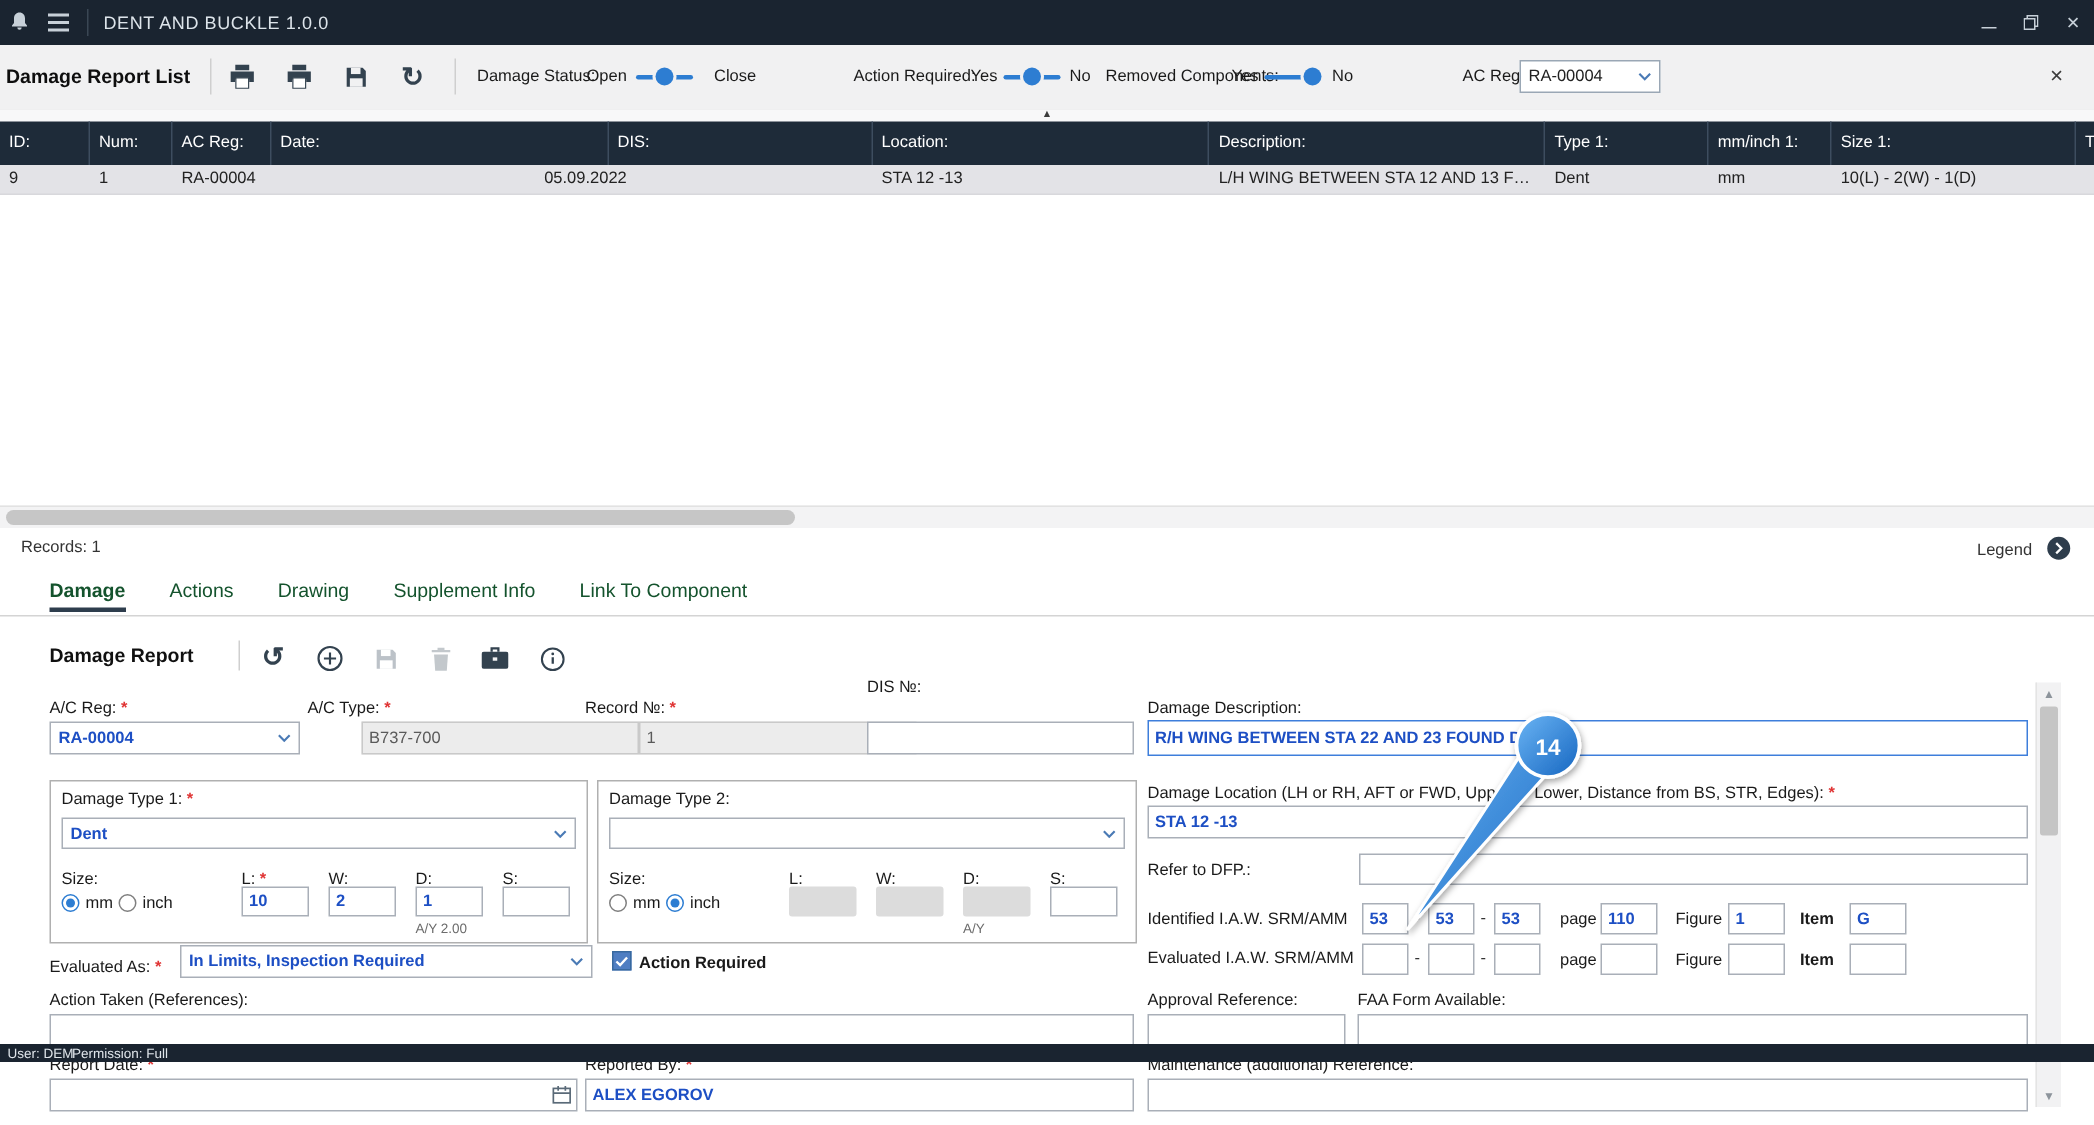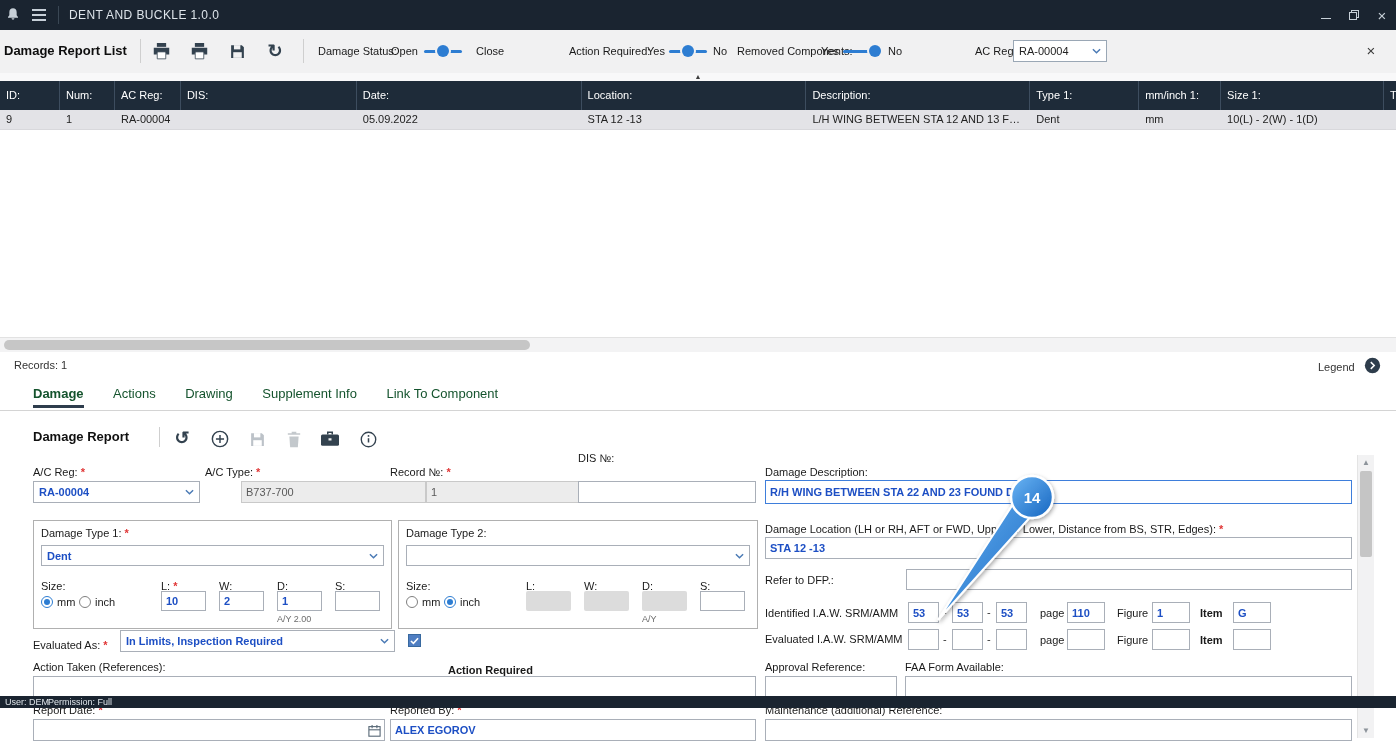--- a/index.html
+++ b/index.html
@@ -170,22 +170,22 @@
     </div>
     <div class="tbtn" style="left:1358px;top:8px;font-size:15px;color:#3c3c3c;">×</div>
   </div>
 
   <div id="collapse-strip"><span>▲</span></div>
 
   <div id="grid-header">
     <div class="gh" style="width:60px;">ID:</div>
     <div class="gh" style="width:55px;">Num:</div>
     <div class="gh" style="width:66px;">AC Reg:</div>
+    <div class="gh" style="width:225px;">Date:</div>
     <div class="gh" style="width:176px;">DIS:</div>
-    <div class="gh" style="width:225px;">Date:</div>
     <div class="gh" style="width:225px;">Location:</div>
     <div class="gh" style="width:224px;">Description:</div>
     <div class="gh" style="width:109px;">Type 1:</div>
     <div class="gh" style="width:82px;">mm/inch 1:</div>
     <div class="gh" style="width:163px;">Size 1:</div>
     <div class="gh" style="width:11px;border-right:none;">T</div>
   </div>
 
   <div id="grid-row">
     <div class="gc" style="width:60px;">9</div>
@@ -365,21 +365,21 @@
     <span class="val">In Limits, Inspection Required</span>
     <svg width="9" height="6" viewBox="0 0 10 6">
         <path d="M1 1l4 4 4-4" fill="none" stroke="#4a7ab5" stroke-width="1.6"></path>
       </svg>
   </div>
   <span class="checkbox" style="left:408px;top:634px;">
     <svg width="9" height="8" viewBox="0 0 10 9">
         <path d="M1 4.5L3.8 7.2 9 1.5" stroke="#fff" stroke-width="1.8" fill="none"></path>
       </svg>
   </span>
-  <div class="lbl" style="left:448px;top:636px;font-weight:bold;margin-top:28px;">Action Required</div>
+  <div class="lbl" style="left:426px;top:636px;font-weight:bold;">Action Required</div>
 
   <div class="lbl" style="left:33px;top:661px;">Action Taken (References):</div>
   <input class="fld" style="left: 33px; top: 676px; width: 723px;" value="">
   <div class="lbl" style="left:765px;top:661px;">Approval Reference:</div>
   <input class="fld" style="left: 765px; top: 676px; width: 132px;" value="">
   <div class="lbl" style="left:905px;top:661px;">FAA Form Available:</div>
   <input class="fld" style="left: 905px; top: 676px; width: 447px;" value="">
 
   <div class="lbl" style="left:33px;top:704px;"><span>Report Date:</span><span class="req">*</span></div>
   <input class="fld" style="left: 33px; top: 719px; width: 352px; height: 22px;" value="">

